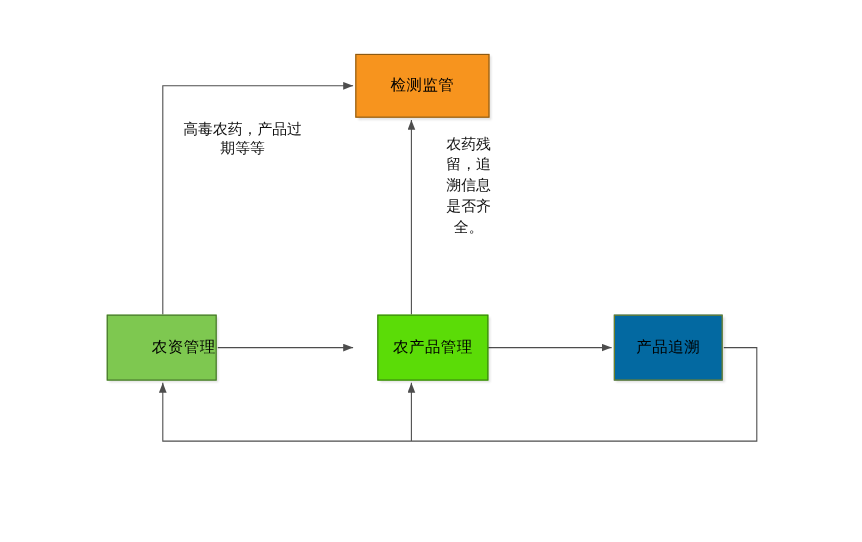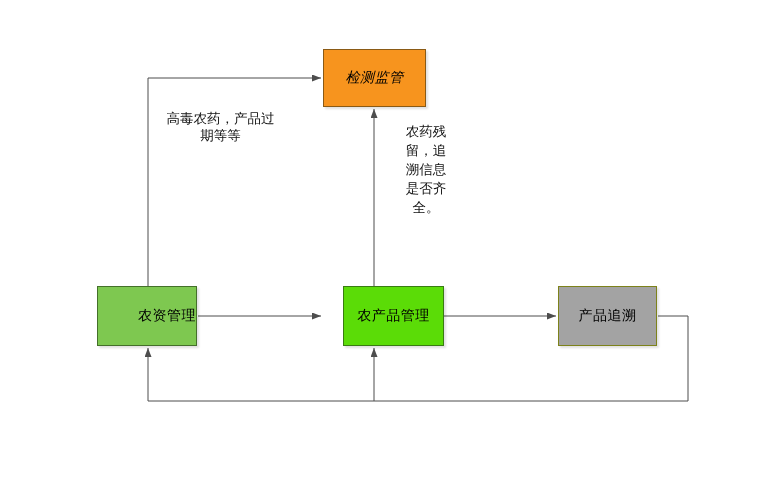--- a/index.html
+++ b/index.html
@@ -32,21 +32,21 @@
     position: absolute;
     box-sizing: border-box;
     border: 1px solid #555555;
     display: flex;
     align-items: center;
     justify-content: center;
     font-size: 14px;
     letter-spacing: 0.5px;
     box-shadow: 2px 2px 2px rgba(0,0,0,0.12);
   }
-  .node-detection      { left: 323px; top: 49px;  width: 103px; height: 58px; font-style: italic; }
+  .node-detection      { left: 323px; top: 49px;  width: 122px; height: 58px; }
   .node-materials      { left: 97px;  top: 286px; width: 100px; height: 60px; }
   .node-products       { left: 323px; top: 286px; width: 101px; height: 60px; margin-left: 20px; }
   .node-traceability   { left: 558px; top: 286px; width: 99px;  height: 60px; }
   .edge-label {
     position: absolute;
     font-size: 13.5px;
     text-align: center;
     white-space: pre-line;
     color: #111111;
   }
@@ -88,21 +88,21 @@
   </div>
 
   <div class="node node-materials" style="background-color: rgb(126, 200, 80); border-color: rgb(68, 112, 42); justify-content: flex-end;">
     <span>农资管理</span>
   </div>
 
   <div class="node node-products" style="background-color: rgb(91, 220, 7); border-color: rgb(57, 124, 18);">
     <span>农产品管理</span>
   </div>
 
-  <div class="node node-traceability" style="background-color: #a3a3a3; border-color: rgb(125, 130, 26);">
+  <div class="node node-traceability" style="background-color: #0369a1; border-color: rgb(125, 130, 26);">
     <span>产品追溯</span>
   </div>
 
   <div class="edge-label edge-label-toxic">高毒农药，产品过
 期等等</div>
 
   <div class="edge-label edge-label-residue">农药残
 留，追
 溯信息
 是否齐

